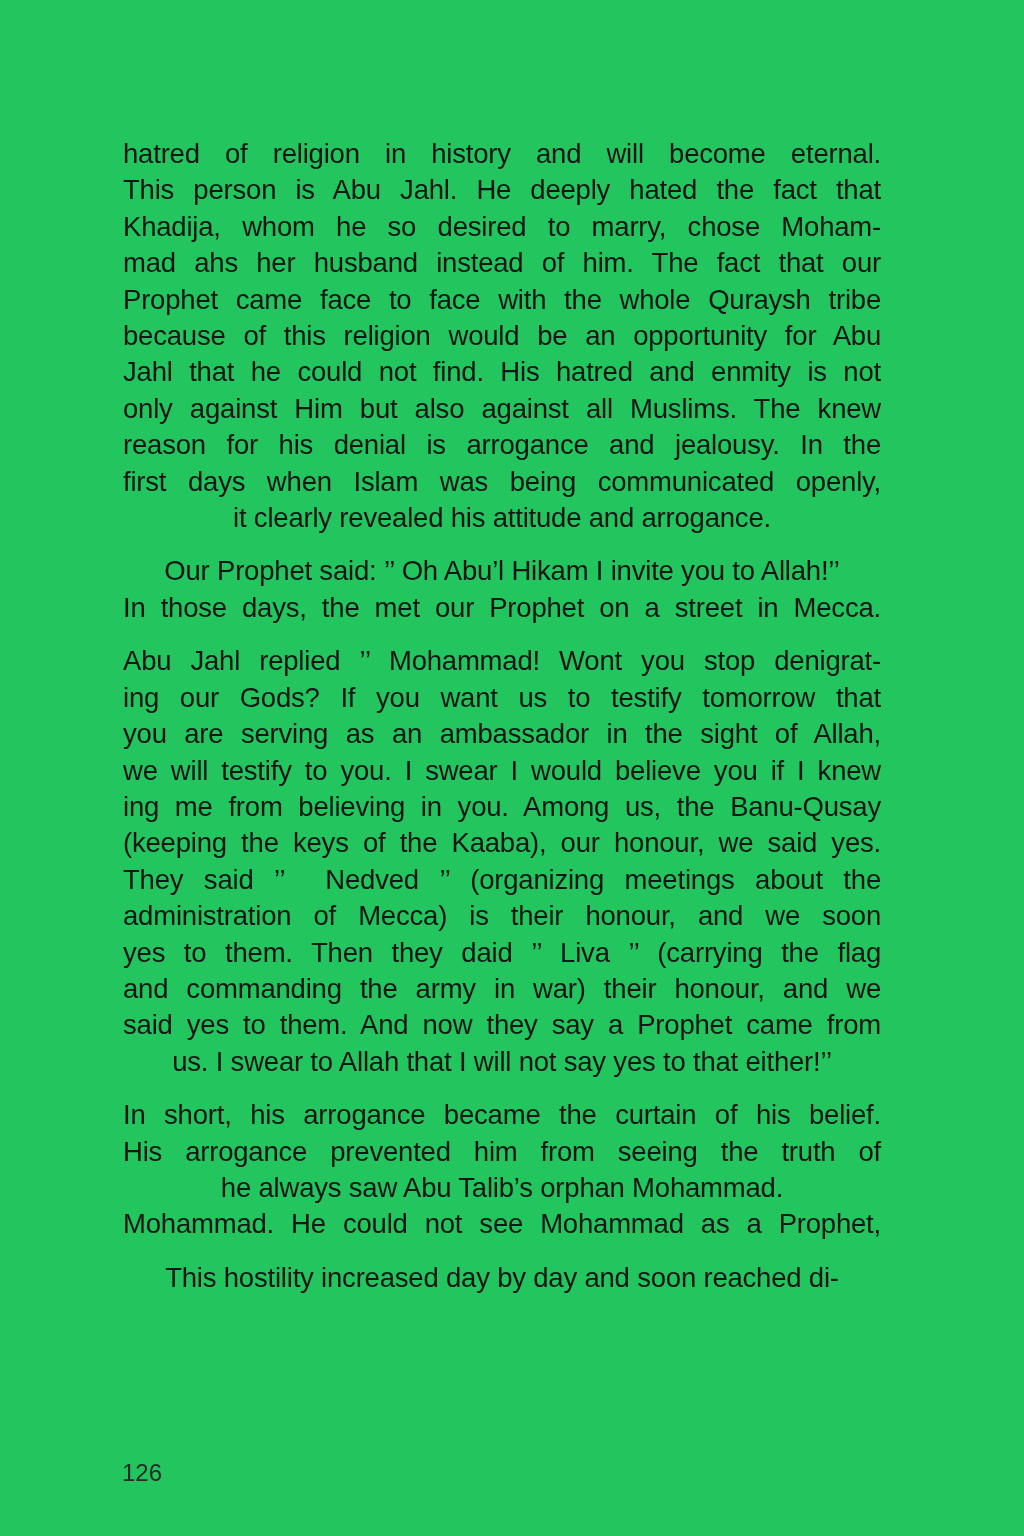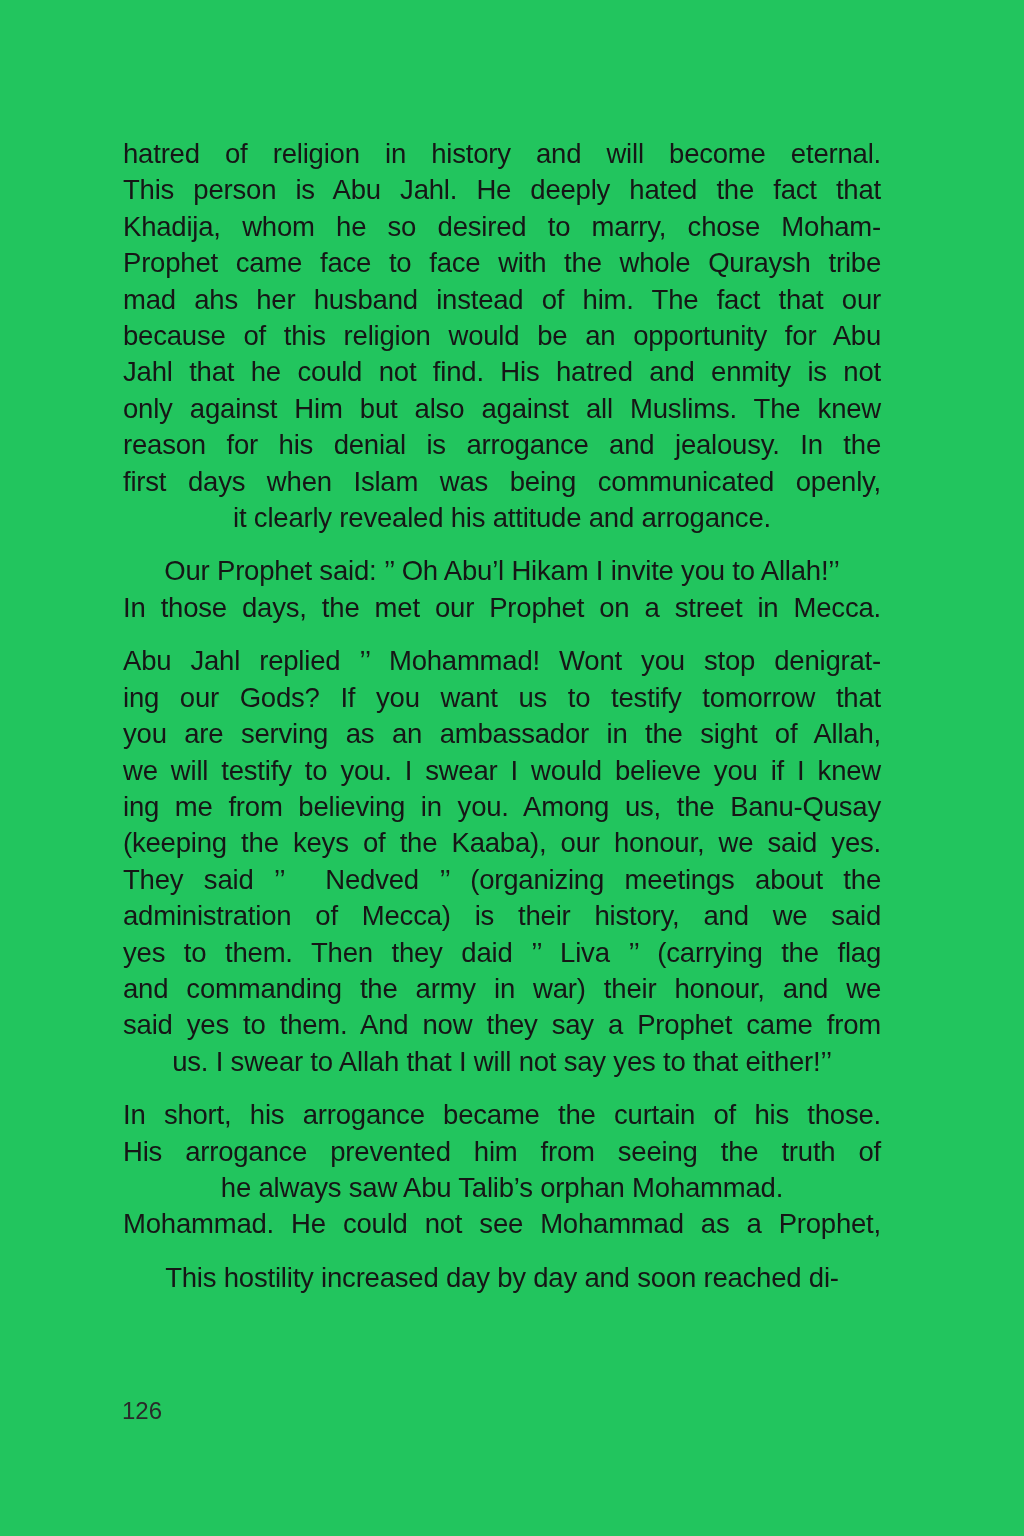--- a/index.html
+++ b/index.html
@@ -34,64 +34,64 @@
     white-space: nowrap;
     text-align: center;
   }
   .line.j {
     text-align: justify;
     text-align-last: justify;
   }
   .page-number {
     position: absolute;
     left: 122px;
-    top: 1396px;
+    top: 1458px;
     font-size: 24px;
     line-height: 30px;
     color: #2a2a2a;
   }
 </style>
 </head>
 <body>
 
 <div class="page">
   <div class="text-block" id="text-block">
       <div class="paragraph">
         <div class="line j">hatred of religion in history and will become eternal.</div>
         <div class="line j">This person is Abu Jahl. He deeply hated the fact that</div>
         <div class="line j">Khadija, whom he so desired to marry, chose Moham-</div>
+        <div class="line j">mad ahs her husband instead of him. The fact that our</div>
         <div class="line j">Prophet came face to face with the whole Quraysh tribe</div>
-        <div class="line j">mad ahs her husband instead of him. The fact that our</div>
         <div class="line j">because of this religion would be an opportunity for Abu</div>
         <div class="line j">Jahl that he could not find. His hatred and enmity is not</div>
         <div class="line j">only against Him but also against all Muslims. The knew</div>
         <div class="line j">reason for his denial is arrogance and jealousy. In the</div>
         <div class="line j">first days when Islam was being communicated openly,</div>
         <div class="line">it clearly revealed his attitude and arrogance.</div>
       </div>
       <div class="paragraph">
         <div class="line">Our Prophet said: ’’ Oh Abu’l Hikam I invite you to Allah!’’</div>
         <div class="line j">In those days, the met our Prophet on a street in Mecca.</div>
       </div>
       <div class="paragraph">
         <div class="line j">Abu Jahl replied ’’ Mohammad! Wont you stop denigrat-</div>
         <div class="line j">ing our Gods? If you want us to testify tomorrow that</div>
         <div class="line j">you are serving as an ambassador in the sight of Allah,</div>
         <div class="line j">we will testify to you. I swear I would believe you if I knew</div>
         <div class="line j">ing me from believing in you. Among us, the Banu-Qusay</div>
         <div class="line j">(keeping the keys of the Kaaba), our honour, we said yes.</div>
         <div class="line j">They said ’’ &nbsp;Nedved ’’ (organizing meetings about the</div>
-        <div class="line j">administration of Mecca) is their history, and we said</div>
+        <div class="line j">administration of Mecca) is their honour, and we soon</div>
         <div class="line j">yes to them. Then they daid ’’ Liva ’’ (carrying the flag</div>
         <div class="line j">and commanding the army in war) their honour, and we</div>
         <div class="line j">said yes to them. And now they say a Prophet came from</div>
         <div class="line">us. I swear to Allah that I will not say yes to that either!’’</div>
       </div>
       <div class="paragraph">
-        <div class="line j">In short, his arrogance became the curtain of his those.</div>
+        <div class="line j">In short, his arrogance became the curtain of his belief.</div>
         <div class="line j">His arrogance prevented him from seeing the truth of</div>
         <div class="line">he always saw Abu Talib’s orphan Mohammad.</div>
         <div class="line j">Mohammad. He could not see Mohammad as a Prophet,</div>
       </div>
       <div class="paragraph">
         <div class="line">This hostility increased day by day and soon reached di-</div>
       </div>
     </div>
   <div class="page-number">126</div>
 </div>

